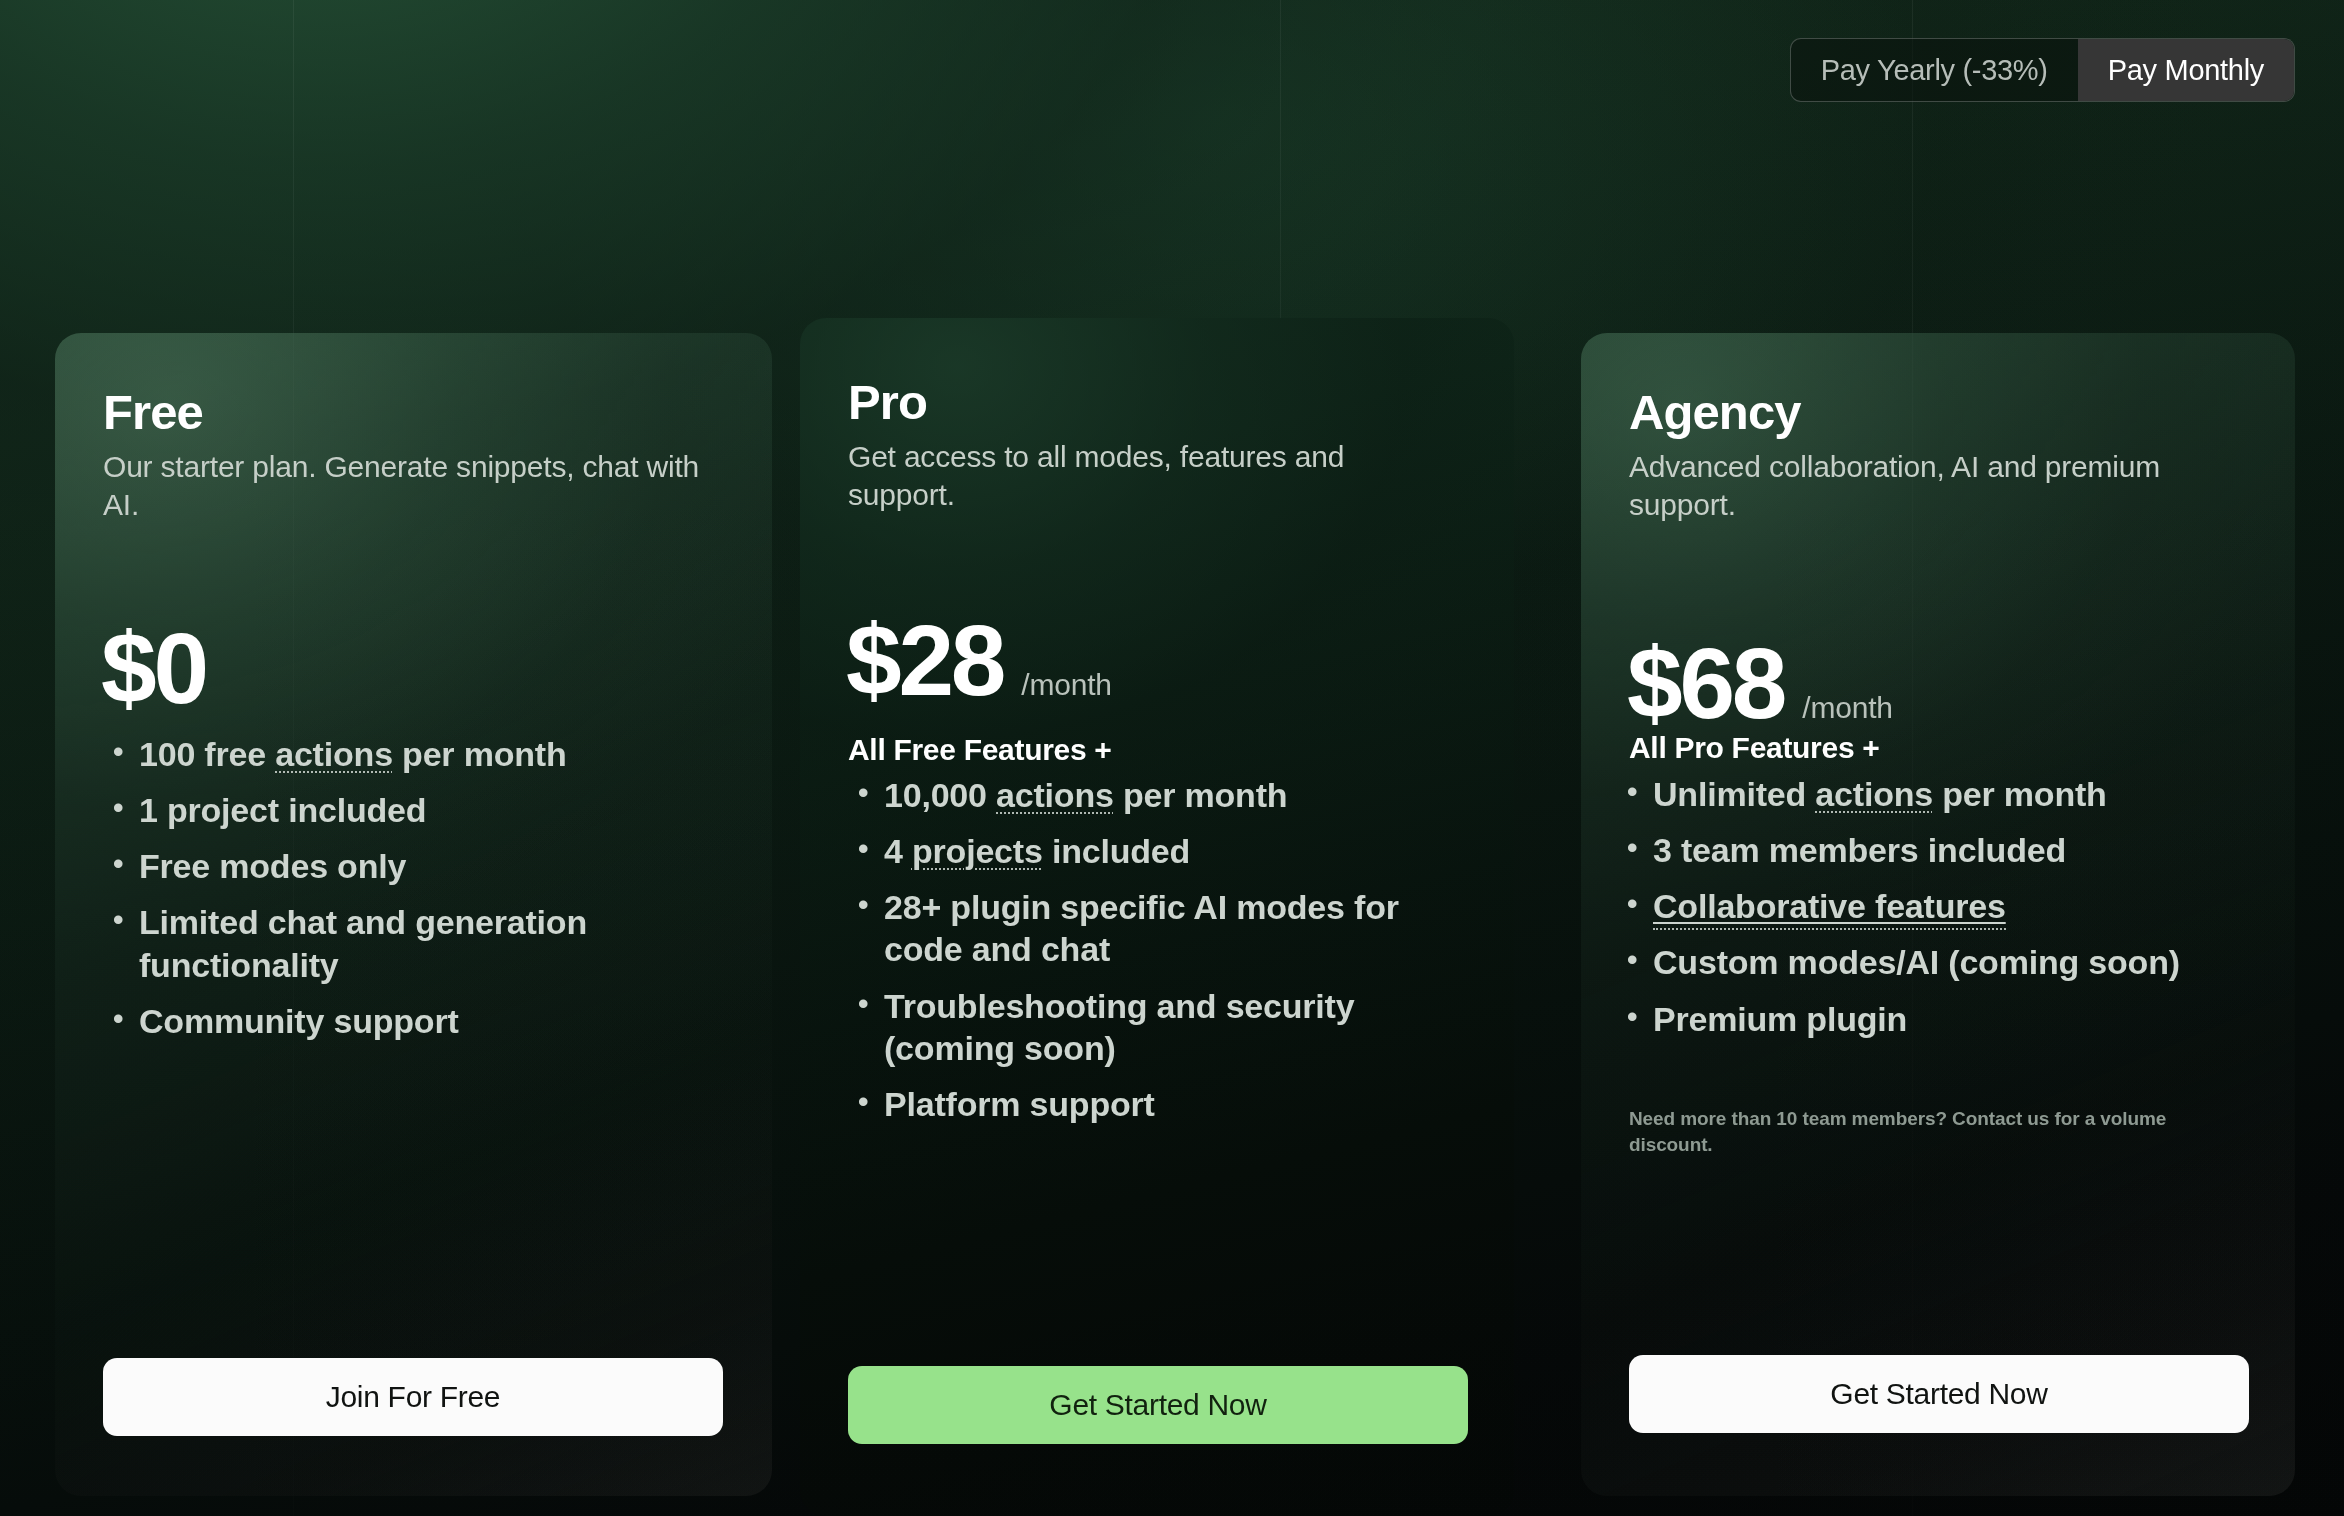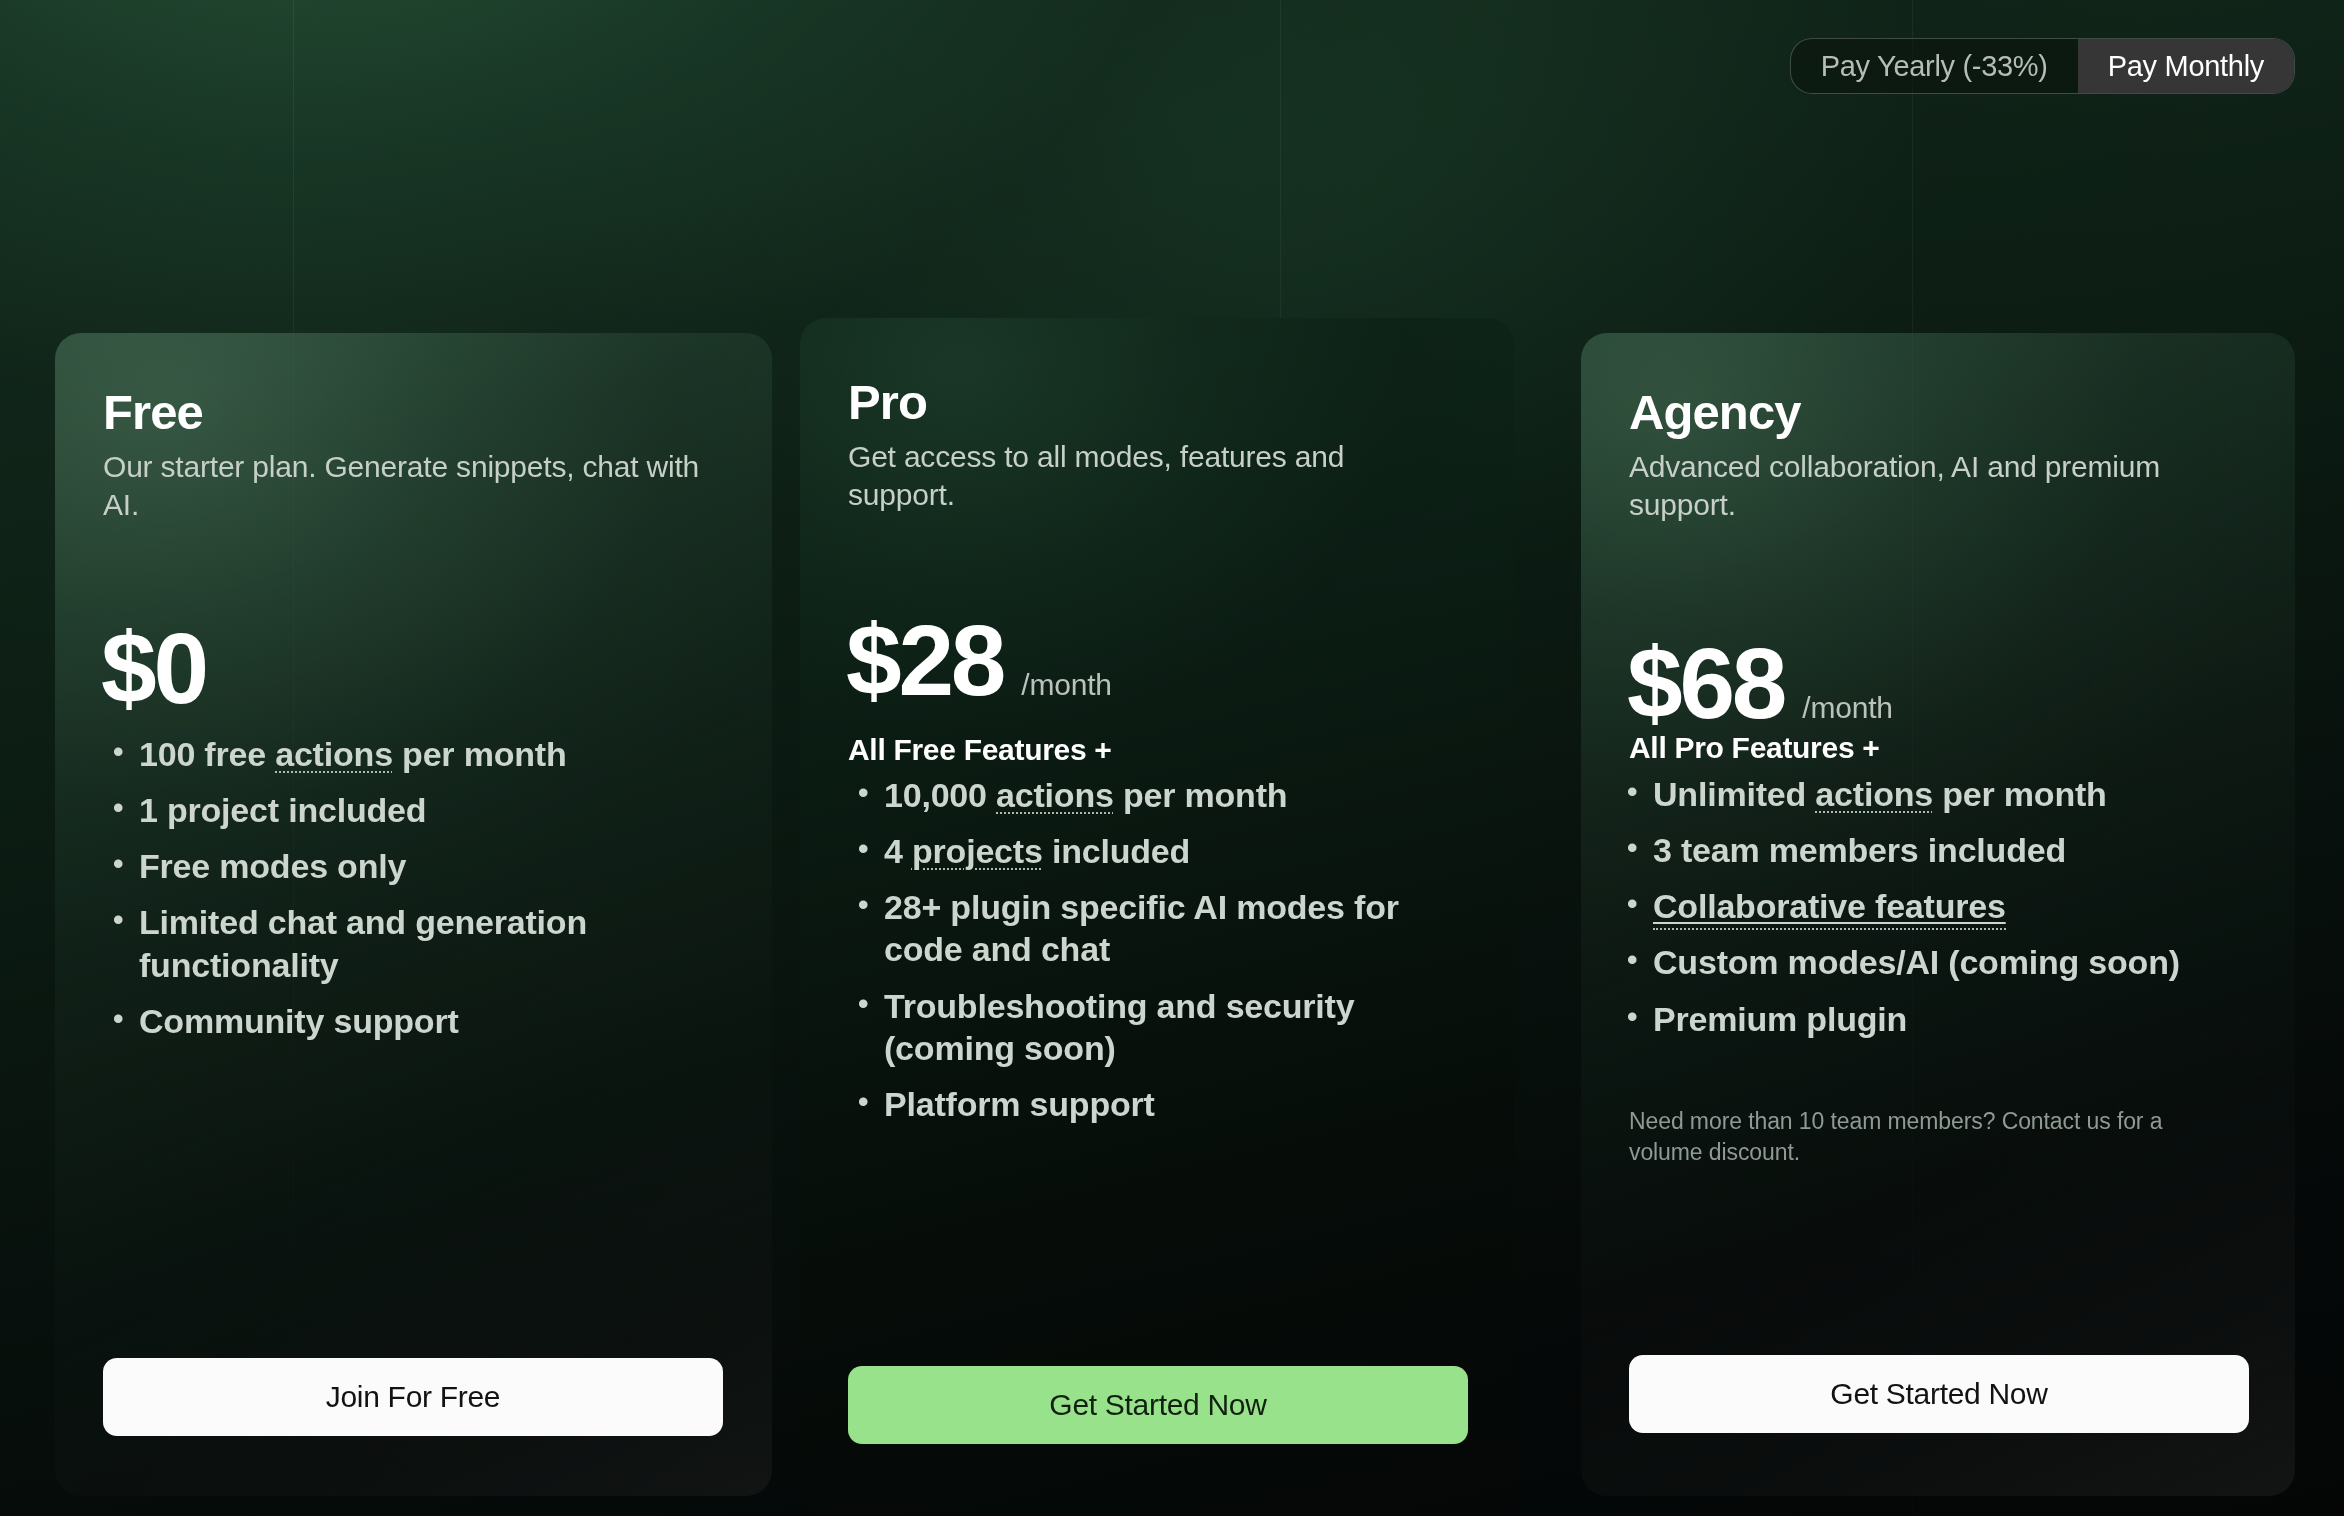--- a/index.html
+++ b/index.html
@@ -66,24 +66,24 @@
     letter-spacing: -0.2px;
   }
 
   
   .billing-toggle {
     position: absolute;
     right: 49px;
     top: 38px;
     display: flex;
     border: 1px solid rgba(255,255,255,0.22);
-    border-radius: 22px;
+    border-radius: 11px;
     overflow: hidden;
     background: rgba(10,18,13,0.55);
-    height: 56px;
+    height: 64px;
   }
 
   .toggle-opt {
     display: flex;
     align-items: center;
     justify-content: center;
     padding: 0 30px;
     font-size: 29px;
     letter-spacing: -0.3px;
     cursor: pointer;
@@ -235,22 +235,22 @@
     border-bottom: 2px dotted rgba(205,213,207,0.85);
     text-decoration: underline;
     text-decoration-thickness: 2px;
     text-underline-offset: 4px;
     padding-bottom: 3px;
     cursor: pointer;
   }
 
   .note {
     position: absolute;
-    font-size: 23px;
-    font-weight: 400;
+    font-size: 19px;
+    font-weight: 700;
     color: #8e9a92;
     line-height: 1.36;
     letter-spacing: -0.1px;
   }
 
   .cta {
     position: absolute;
     display: flex;
     align-items: center;
     justify-content: center;

